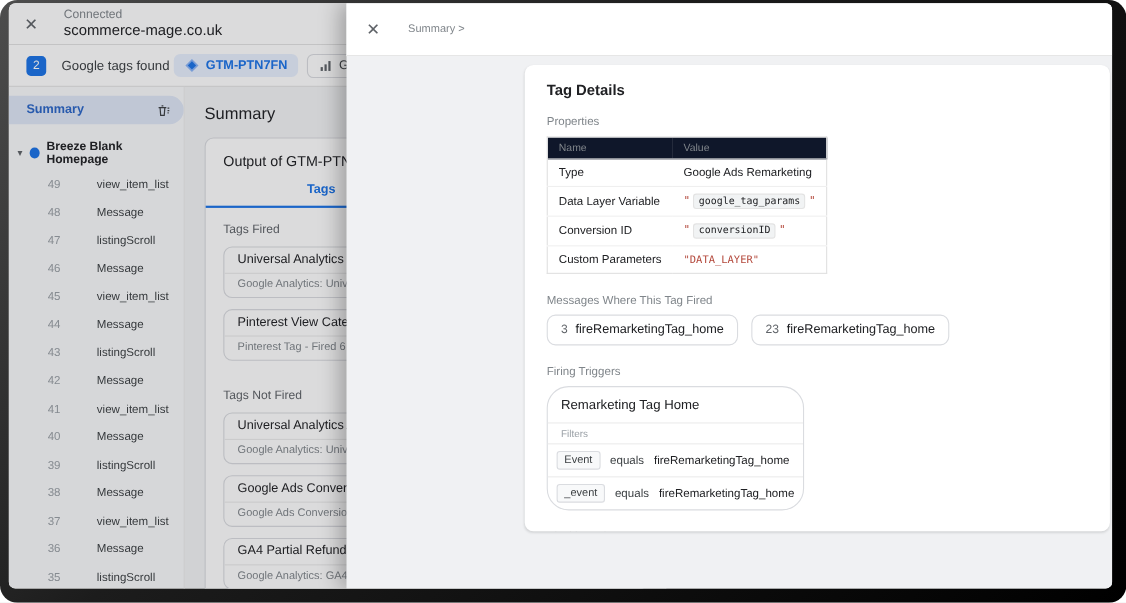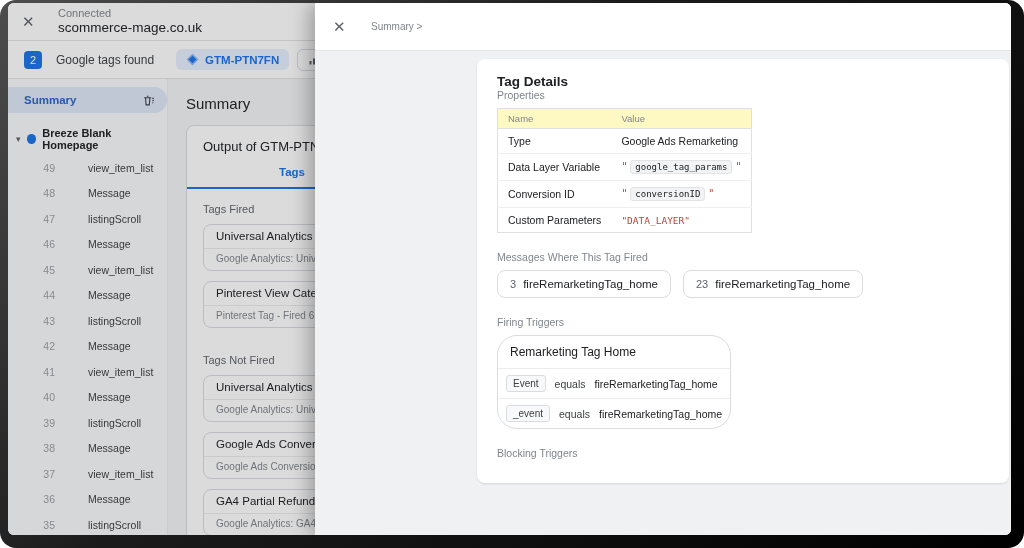--- a/index.html
+++ b/index.html
@@ -14,21 +14,21 @@
   .underlay { position:absolute; inset:0; }
   .topbar1 { height:38px; background:#fff; border-bottom:1px solid #e3e3e3; display:flex; align-items:center; padding-left:14px; }
   .icon-x { width:22px; color:#5f6368; font-size:15px; cursor:pointer; }
   .conn-col { margin-left:14px; line-height:1.15; }
   .conn-label { font-size:11px; color:#80868b; }
   .conn-domain { font-size:13.5px; color:#202124; }
   .topbar2 { height:38px; background:#fff; border-bottom:1px solid #e3e3e3; display:flex; align-items:center; padding-left:16px; }
   .count-badge { width:18px; height:18px; background:#1a73e8; color:#fff; border-radius:4px; font-size:11px; display:flex; align-items:center; justify-content:center; }
   .found-label { font-size:12px; color:#3c4043; margin-left:14px; }
   .chip { display:flex; align-items:center; gap:6px; border-radius:6px; padding:4px 10px; font-size:11.5px; white-space:nowrap; }
-  .chip-gtm { background:#e8f0fe; color:#1a73e8; font-weight:bold; margin-left:22px; }
+  .chip-gtm { background:#e8f0fe; color:#1a73e8; font-weight:bold; margin-left:4px; }
   .chip-ga { background:#fff; color:#3c4043; border:1px solid #dadce0; margin-left:8px; }
 
   .app-body { display:flex; height:456px; }
   .sidebar { width:160px; background:#fafbfc; border-right:1px solid #ececec; }
   .summary-pill { margin-top:8px; height:26px; background:#dfe7f7; border-radius:0 14px 14px 0; display:flex; align-items:center; justify-content:space-between; padding:0 12px 0 16px; cursor:pointer; }
   .summary-pill-label { font-size:11.5px; color:#2a66c8; font-weight:bold; }
   .page-row { display:flex; align-items:center; gap:6px; margin:14px 0 4px 8px; cursor:pointer; }
   .tri { font-size:9px; color:#5f6368; }
   .blue-dot { width:10px; height:10px; border-radius:50%; background:#1a73e8; }
   .page-name { font-size:11px; color:#202124; font-weight:bold; }
@@ -54,24 +54,24 @@
 
   
   .overlay { position:absolute; left:307px; top:0; right:0; bottom:0; z-index:10; background:#f0f1f3; box-shadow:-6px 0 18px rgba(0,0,0,0.28); }
   .ov-header { height:48px; background:#fff; border-bottom:1px solid #e6e6e6; display:flex; align-items:center; padding-left:18px; }
   .ov-title-col { margin-left:16px; line-height:1.2; }
   .breadcrumb { font-size:10px; color:#80868b; }
   .ov-title { font-size:14.5px; color:#202124; }
   .ov-body { position:relative; height:calc(100% - 48px); }
   .detail-card { position:absolute; left:162px; top:8px; right:2px; height:424px; background:#fff; border-radius:8px; box-shadow:0 1px 2px rgba(60,64,67,0.15); padding:15px 20px; overflow:hidden; }
   .dc-heading { font-size:13.5px; font-weight:bold; color:#202124; }
-  .dc-label { font-size:10.5px; color:#80868b; margin-top:0; margin-bottom:7px; }
+  .dc-label { font-size:10.5px; color:#80868b; margin-top:16px; margin-bottom:7px; }
 
   table.props { border-collapse:collapse; font-size:10.5px; border:1px solid #e0e0e0; border-radius:4px; }
-  table.props th { font-size:9.5px; color:#80868b; font-weight:normal; text-align:left; padding:4px 10px; border-bottom:1px solid #e0e0e0; background:#fef9c3; }
+  table.props th { font-size:9.5px; color:#80868b; font-weight:normal; text-align:left; padding:4px 10px; border-bottom:1px solid #e0e0e0; background:#0f172a; }
   table.props td { padding:6px 10px; border-bottom:1px solid #efefef; color:#202124; white-space:nowrap; }
   table.props tr:last-child td { border-bottom:none; }
   td.name-cell { color:#3c4043; }
   .mono-chip { display:inline-block; background:#f1f3f4; border:1px solid #e3e3e3; border-radius:3px; padding:1px 4px; font-family:"DejaVu Sans Mono", monospace; font-size:9px; color:#202124; }
   .quote { font-family:"DejaVu Sans Mono", monospace; font-size:10px; color:#b3473a; }
   .red-str { font-family:"DejaVu Sans Mono", monospace; font-size:9.5px; color:#b3473a; }
 
   .msg-row { display:flex; gap:12px; }
   .msg-card { border:1px solid #dadce0; border-radius:8px; padding:7px 12px; display:flex; align-items:baseline; gap:7px; background:#fff; cursor:pointer; }
   .msg-num { font-size:11px; color:#5f6368; }
@@ -284,20 +284,21 @@
               </div>
               <div class="msg-card">
                 <span class="msg-num">23</span>
                 <span class="msg-name">fireRemarketingTag_home</span>
               </div>
             </div>
 
             <div class="dc-label" style="margin-top:18px">Firing Triggers</div>
             <div class="trigger-card">
               <div class="tc-title">Remarketing Tag Home</div>
+              <div class="tc-filters-label">Filters</div>
               <div class="tc-filter">
                 <span class="field-chip">Event</span>
                 <span class="op">equals</span>
                 <span class="fval">fireRemarketingTag_home</span>
               </div>
               <div class="tc-filter">
                 <span class="field-chip">_event</span>
                 <span class="op">equals</span>
                 <span class="fval">fireRemarketingTag_home</span>
               </div>

